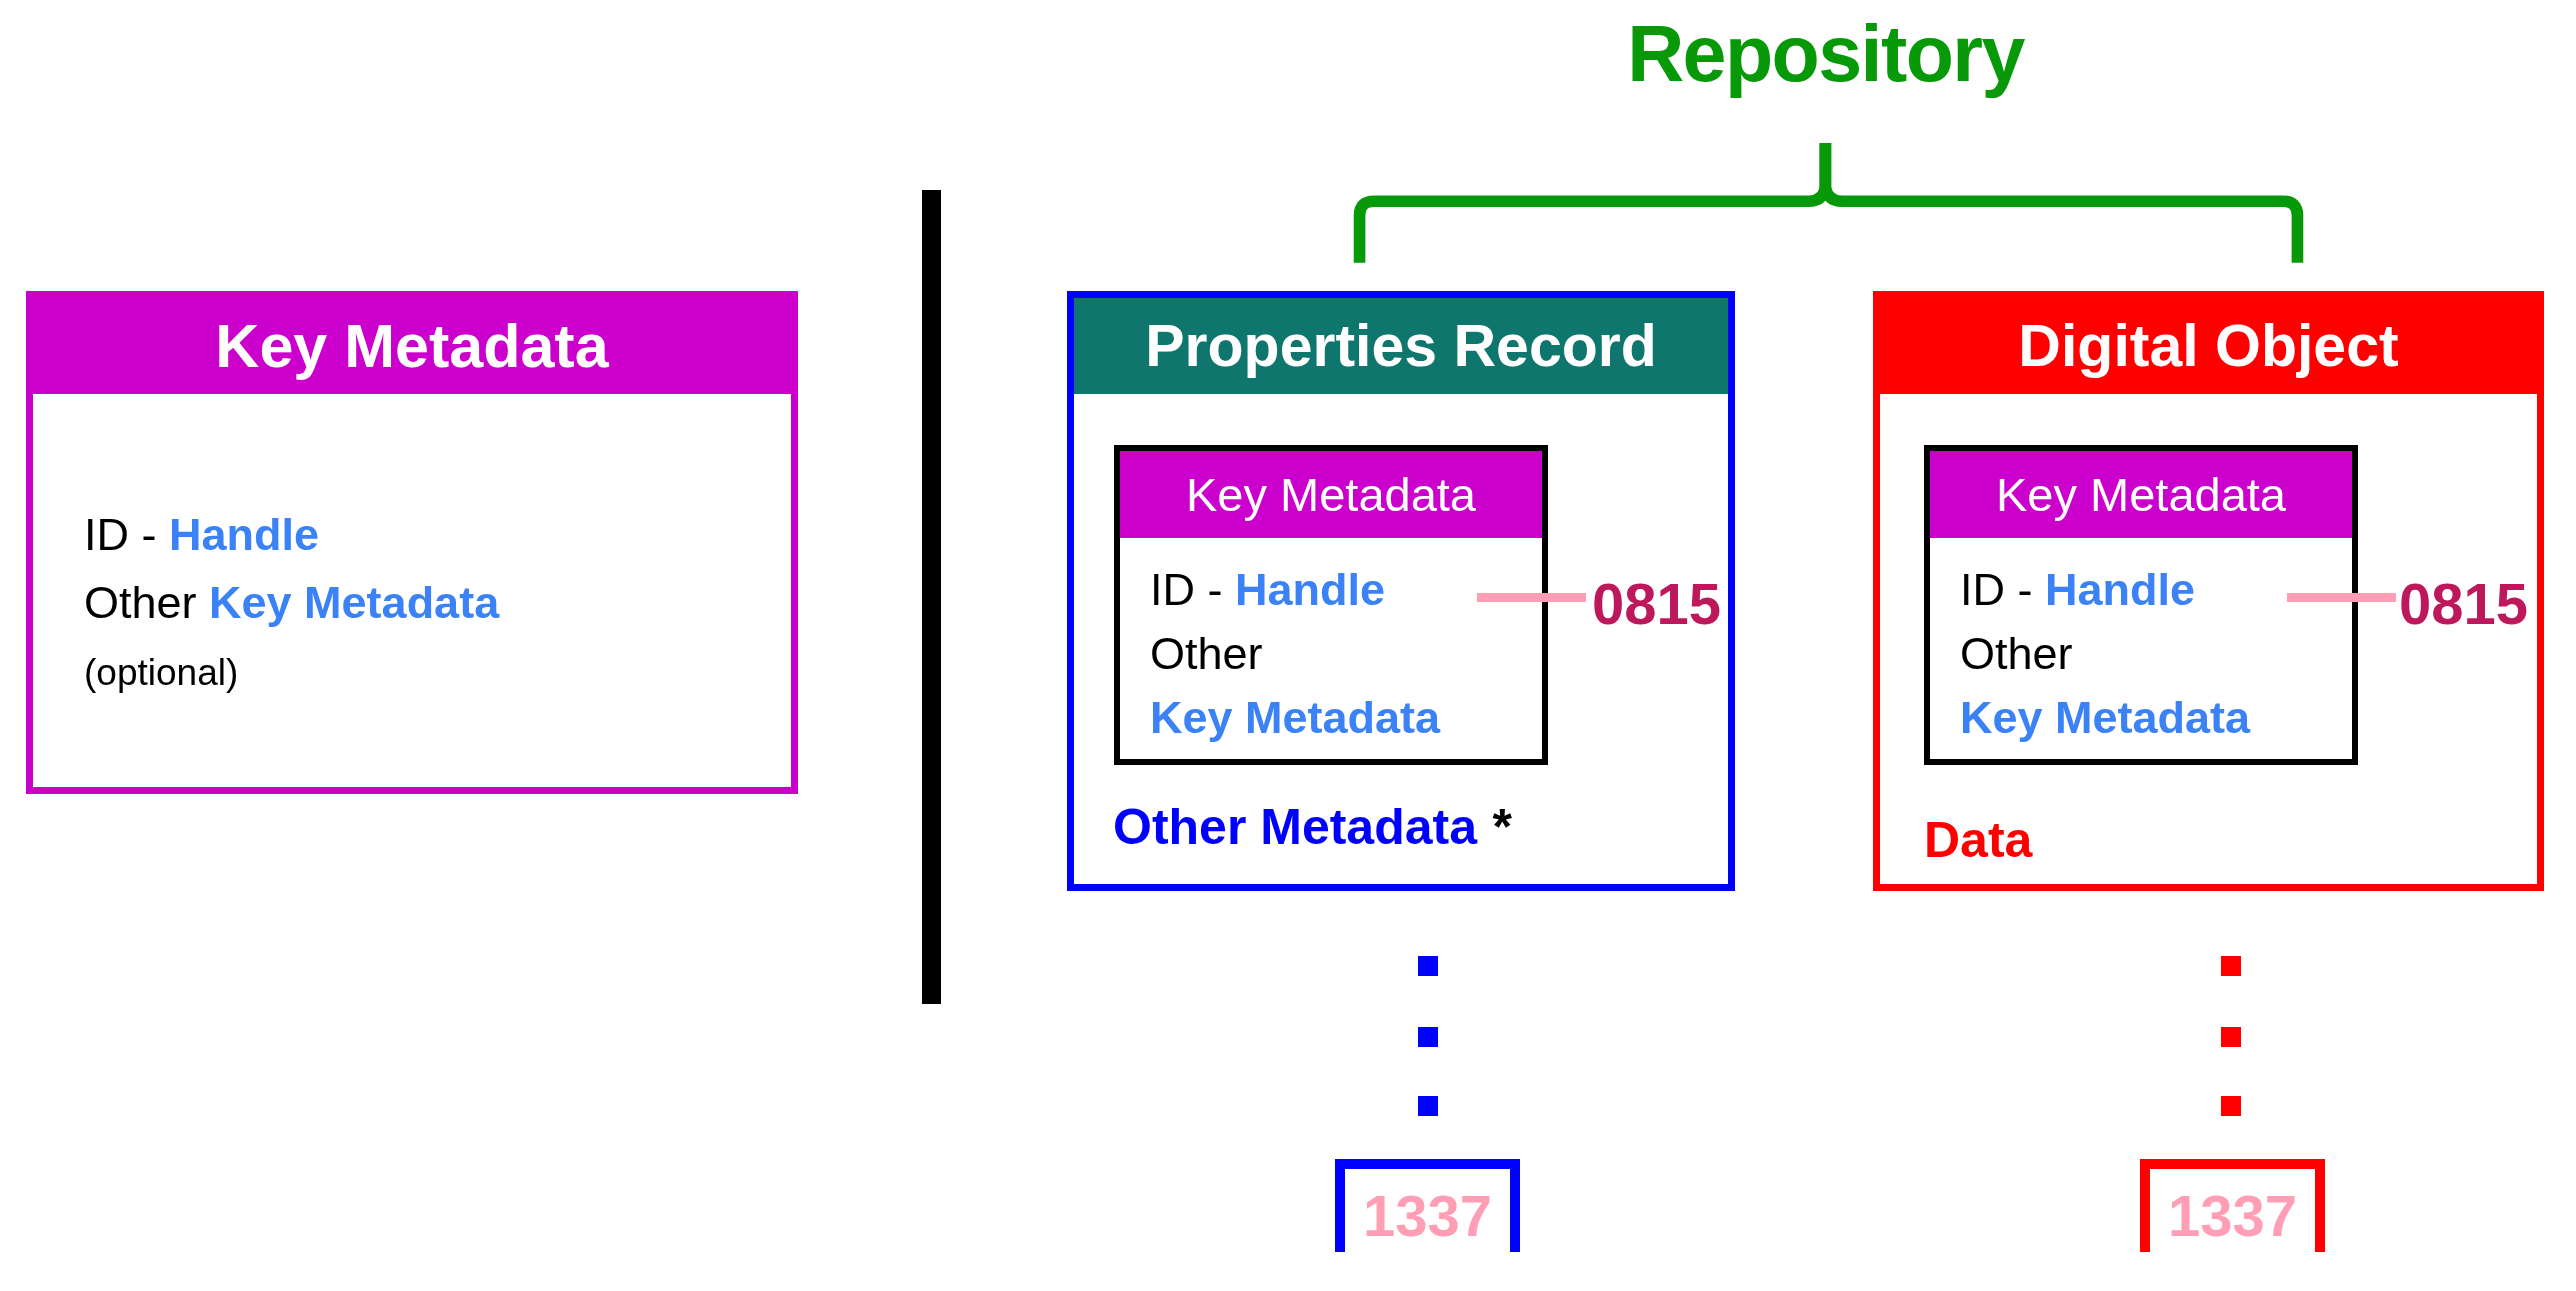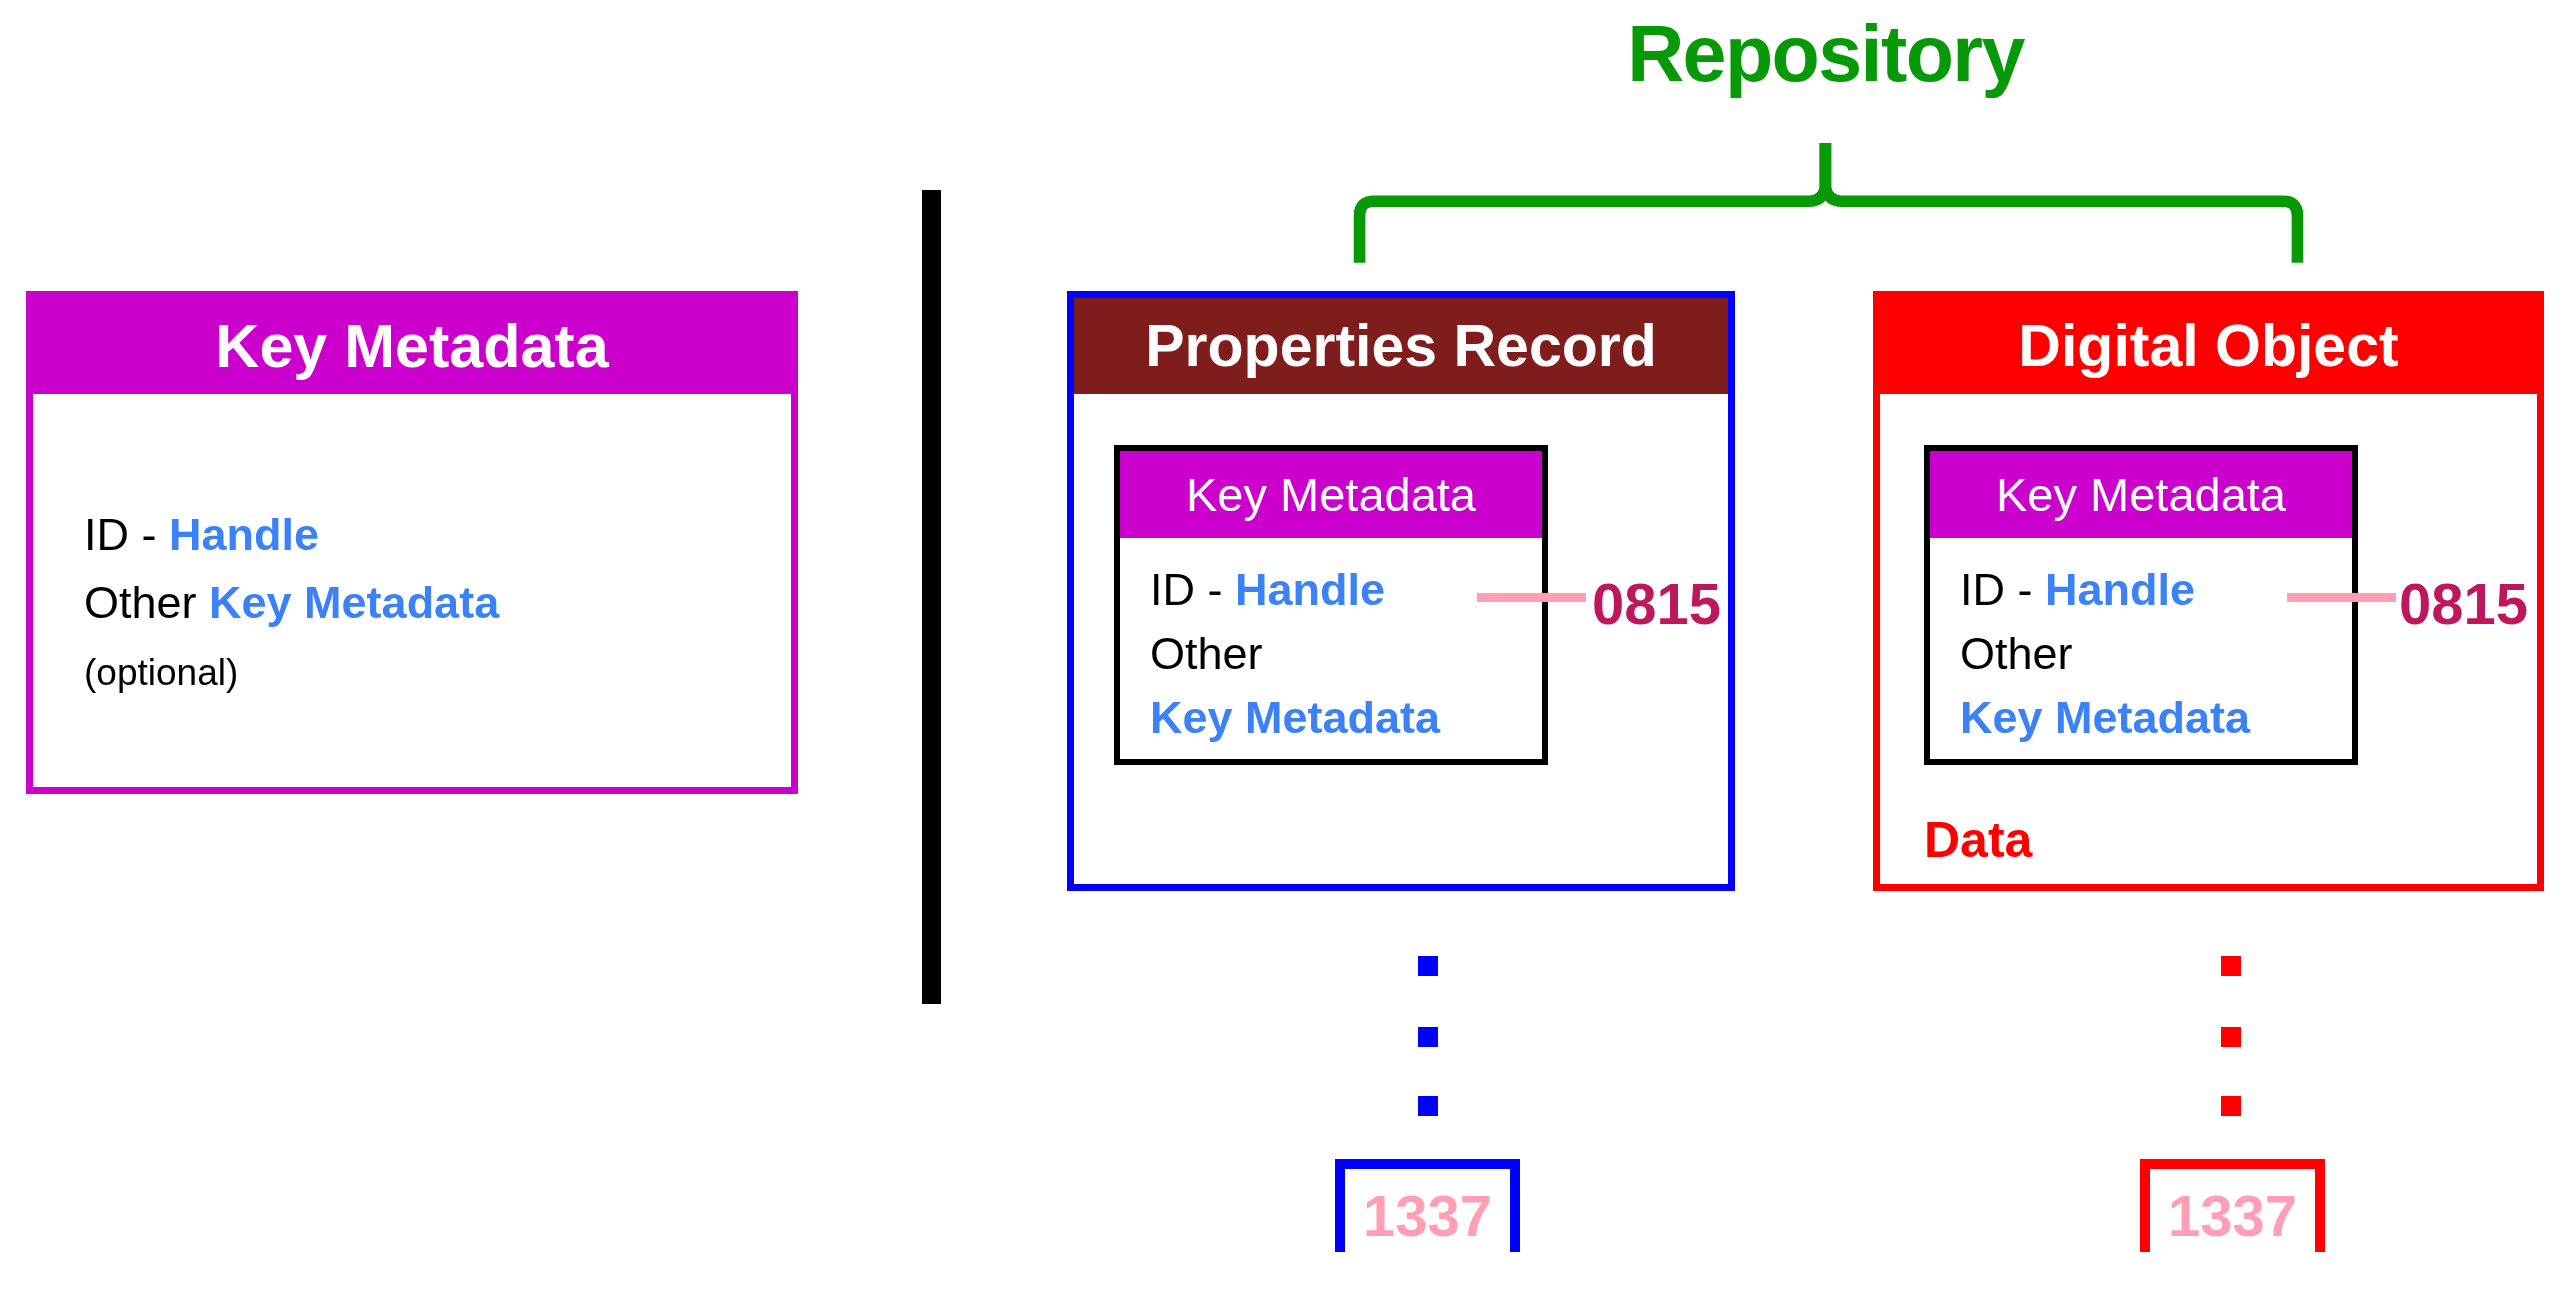--- a/index.html
+++ b/index.html
@@ -36,21 +36,21 @@
 
   
   #left-box { left: 26px; top: 291px; width: 772px; height: 503px; border: 7px solid #CC00CC; }
   #left-box .panel-header { height: 96px; background: #CC00CC; font-size: 61px; font-weight: bold; }
   #left-box .body { padding: 107px 0 0 51px; font-size: 45px; line-height: 68px; color: #000000; white-space: nowrap; }
   .magenta-b { color: #3b82f6; font-weight: bold; }
   #left-box .optional { font-size: 37px; line-height: 72px; }
 
   
   #pr-box { left: 1067px; top: 291px; width: 668px; height: 600px; border: 7px solid #0000FF; }
-  #pr-box .panel-header { height: 96px; background: #7f1d1d; font-size: 59px; font-weight: bold; }
+  #pr-box .panel-header { height: 96px; background: #0f766e; font-size: 59px; font-weight: bold; }
 
   
   #do-box { left: 1873px; top: 291px; width: 671px; height: 600px; border: 7px solid #FF0000; }
   #do-box .panel-header { height: 96px; background: #FF0000; font-size: 59px; font-weight: bold; }
 
   
   .inner-km { box-sizing: border-box; width: 434px; height: 320px; border: 6.2px solid #000000; background: #ffffff; top: 445px; }
   #pr-inner { left: 1114px; }
   #do-inner { left: 1924px; }
   .inner-km .panel-header { height: 87px; background: #CC00CC; font-size: 47px; font-weight: normal; }
@@ -114,20 +114,21 @@
   <div id="pr-inner" class="abs inner-km">
     <div class="panel-header">Key Metadata</div>
     <div class="body">
       <div><span>ID - </span><span class="magenta-b">Handle</span></div>
       <div>Other</div>
       <div class="magenta-b">Key Metadata</div>
     </div>
   </div>
   <div id="pr-line" class="abs pink-line"></div>
   <div id="pr-0815" class="abs handle-val">0815</div>
+  <div id="pr-footer" class="abs footer-label"><span>Other Metadata</span><span class="asterisk">*</span></div>
 
   <div id="do-box" class="abs panel">
     <div class="panel-header">Digital Object</div>
   </div>
 
   <div id="do-inner" class="abs inner-km">
     <div class="panel-header">Key Metadata</div>
     <div class="body">
       <div><span>ID - </span><span class="magenta-b">Handle</span></div>
       <div>Other</div>

